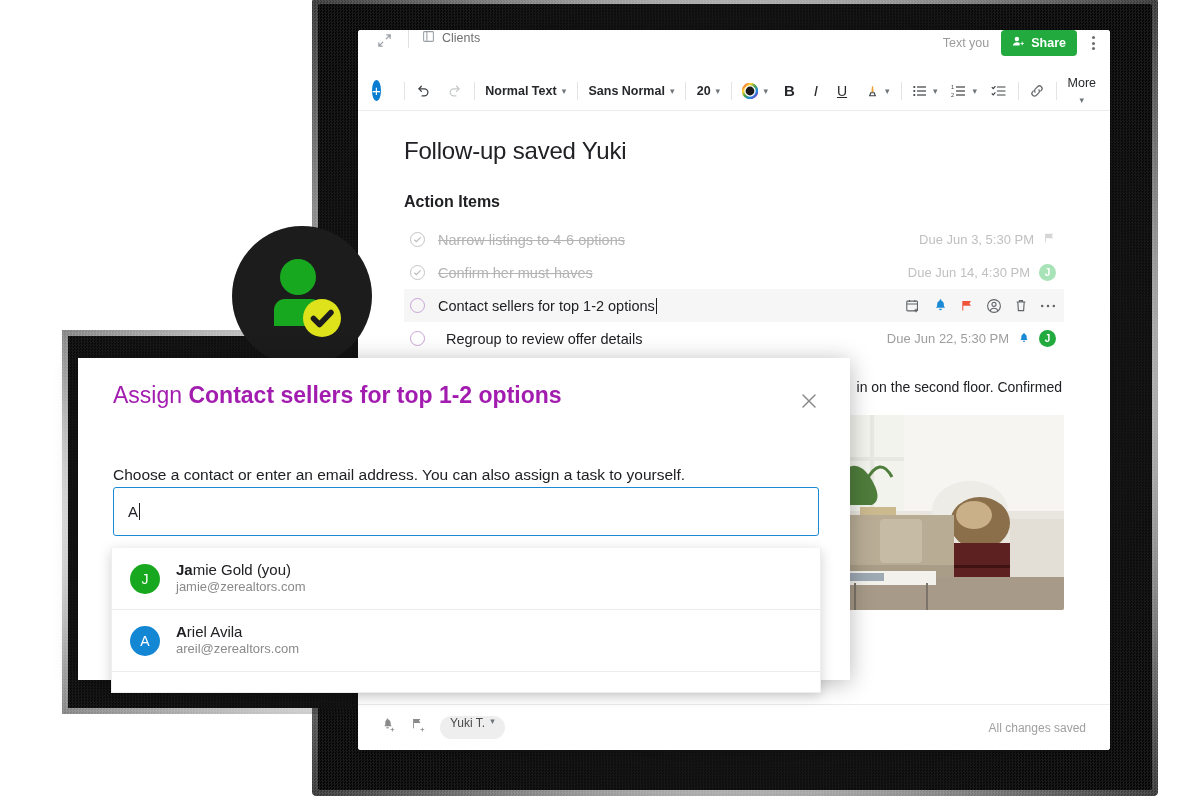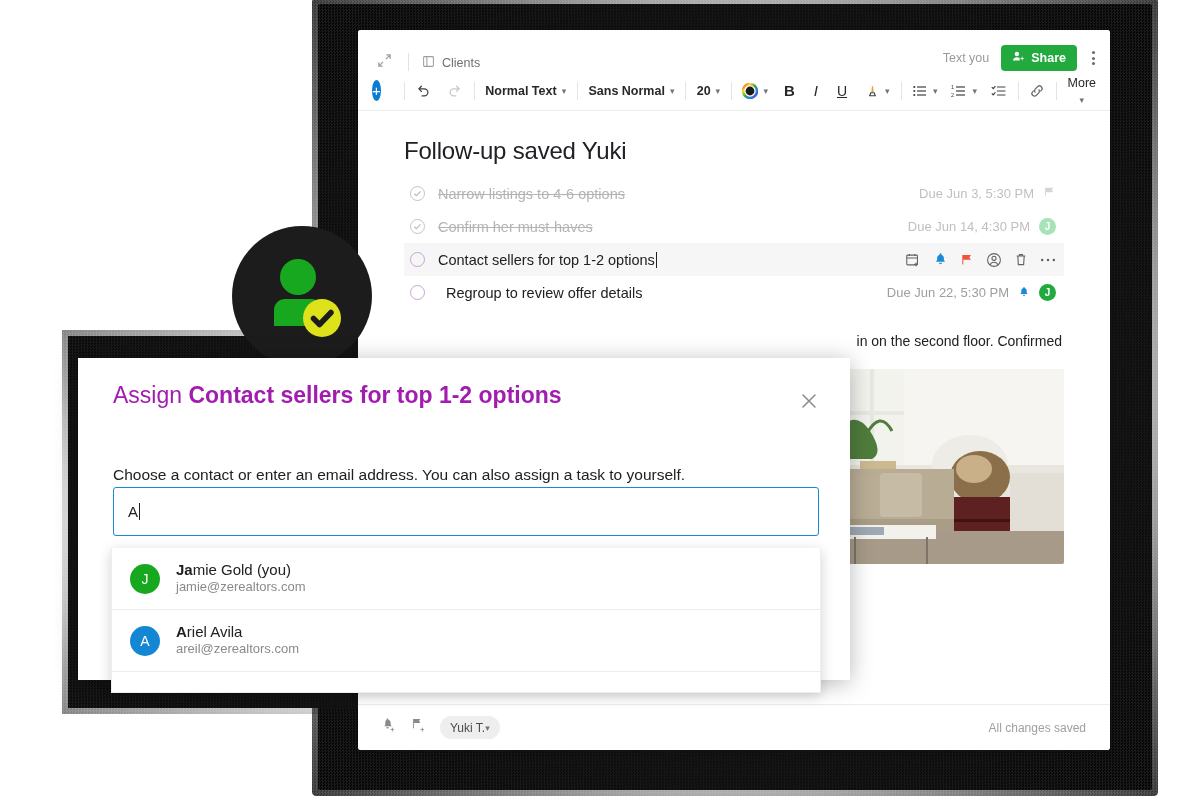--- a/index.html
+++ b/index.html
@@ -54,21 +54,21 @@
     background: #ffffff;
     border-radius: 3px;
     overflow: hidden;
     box-shadow: 0 1px 6px rgba(0,0,0,.10);
   }
 
   
   .win-header {
     position: relative;
     height: 41px;
-    display: flex; align-items: flex-end;
+    display: flex; align-items: flex-start;
     padding: 0 12px 0 16px;
     background: #fff;
   }
   .hdr-icon-btn {
     width: 21px; height: 21px;
     display:flex; align-items:center; justify-content:center;
     color:#9aa0a6;
   }
   .hdr-sep { width:1px; height:18px; background:#e2e2e2; margin: 0 13px; }
   .hdr-doc { display:flex; align-items:center; gap:7px; color:#707070; font-size:12.5px; }
@@ -155,21 +155,21 @@
   
   .status-bar {
     position:absolute; left:0; right:0; bottom:0; height:46px;
     border-top:1px solid #ececec;
     display:flex; align-items:center; padding: 0 24px 0 22px;
     background:#fff;
   }
   .status-left { display:flex; align-items:center; gap:13px; }
   .chip {
     background:#eeeeee; border-radius:13px; height:23px;
-    display:flex;align-items:center;
+    display:flex;align-items:flex-start;gap:5px;
     padding:0 10px; font-size:12px; color:#4a4a4a; cursor:pointer;
   }
   .saved { margin-left:auto; font-size:12px; color:#a0a0a0; }
 
   
   .badge-circle {
     position:absolute; left:232px; top:226px;
     width:140px; height:140px; border-radius:50%;
     background:#1c1c1c;
     display:flex;align-items:center;justify-content:center;
@@ -379,20 +379,21 @@
       </div>
       <div class="tb-sep"></div>
       <div class="tb-text" style="font-weight:normal;flex-direction:column;">
         <span>More</span>
         <span class="caret">▾</span>
       </div>
     </div>
 
     <div class="doc-body">
       <div class="doc-title">Follow-up saved Yuki</div>
+      <div class="doc-h2">Action Items</div>
 
       <div class="todo-list">
 
         <div class="todo-row done">
           <span class="chk done">
             <svg width="9" height="9" viewBox="0 0 10 10" fill="none" stroke="#bdbdbd" stroke-width="1.4">
                 <path d="M1.5 5.2l2.2 2.2L8.5 2.6"></path>
               </svg>
           </span>
           <span class="todo-text">Narrow listings to 4-6 options</span>

